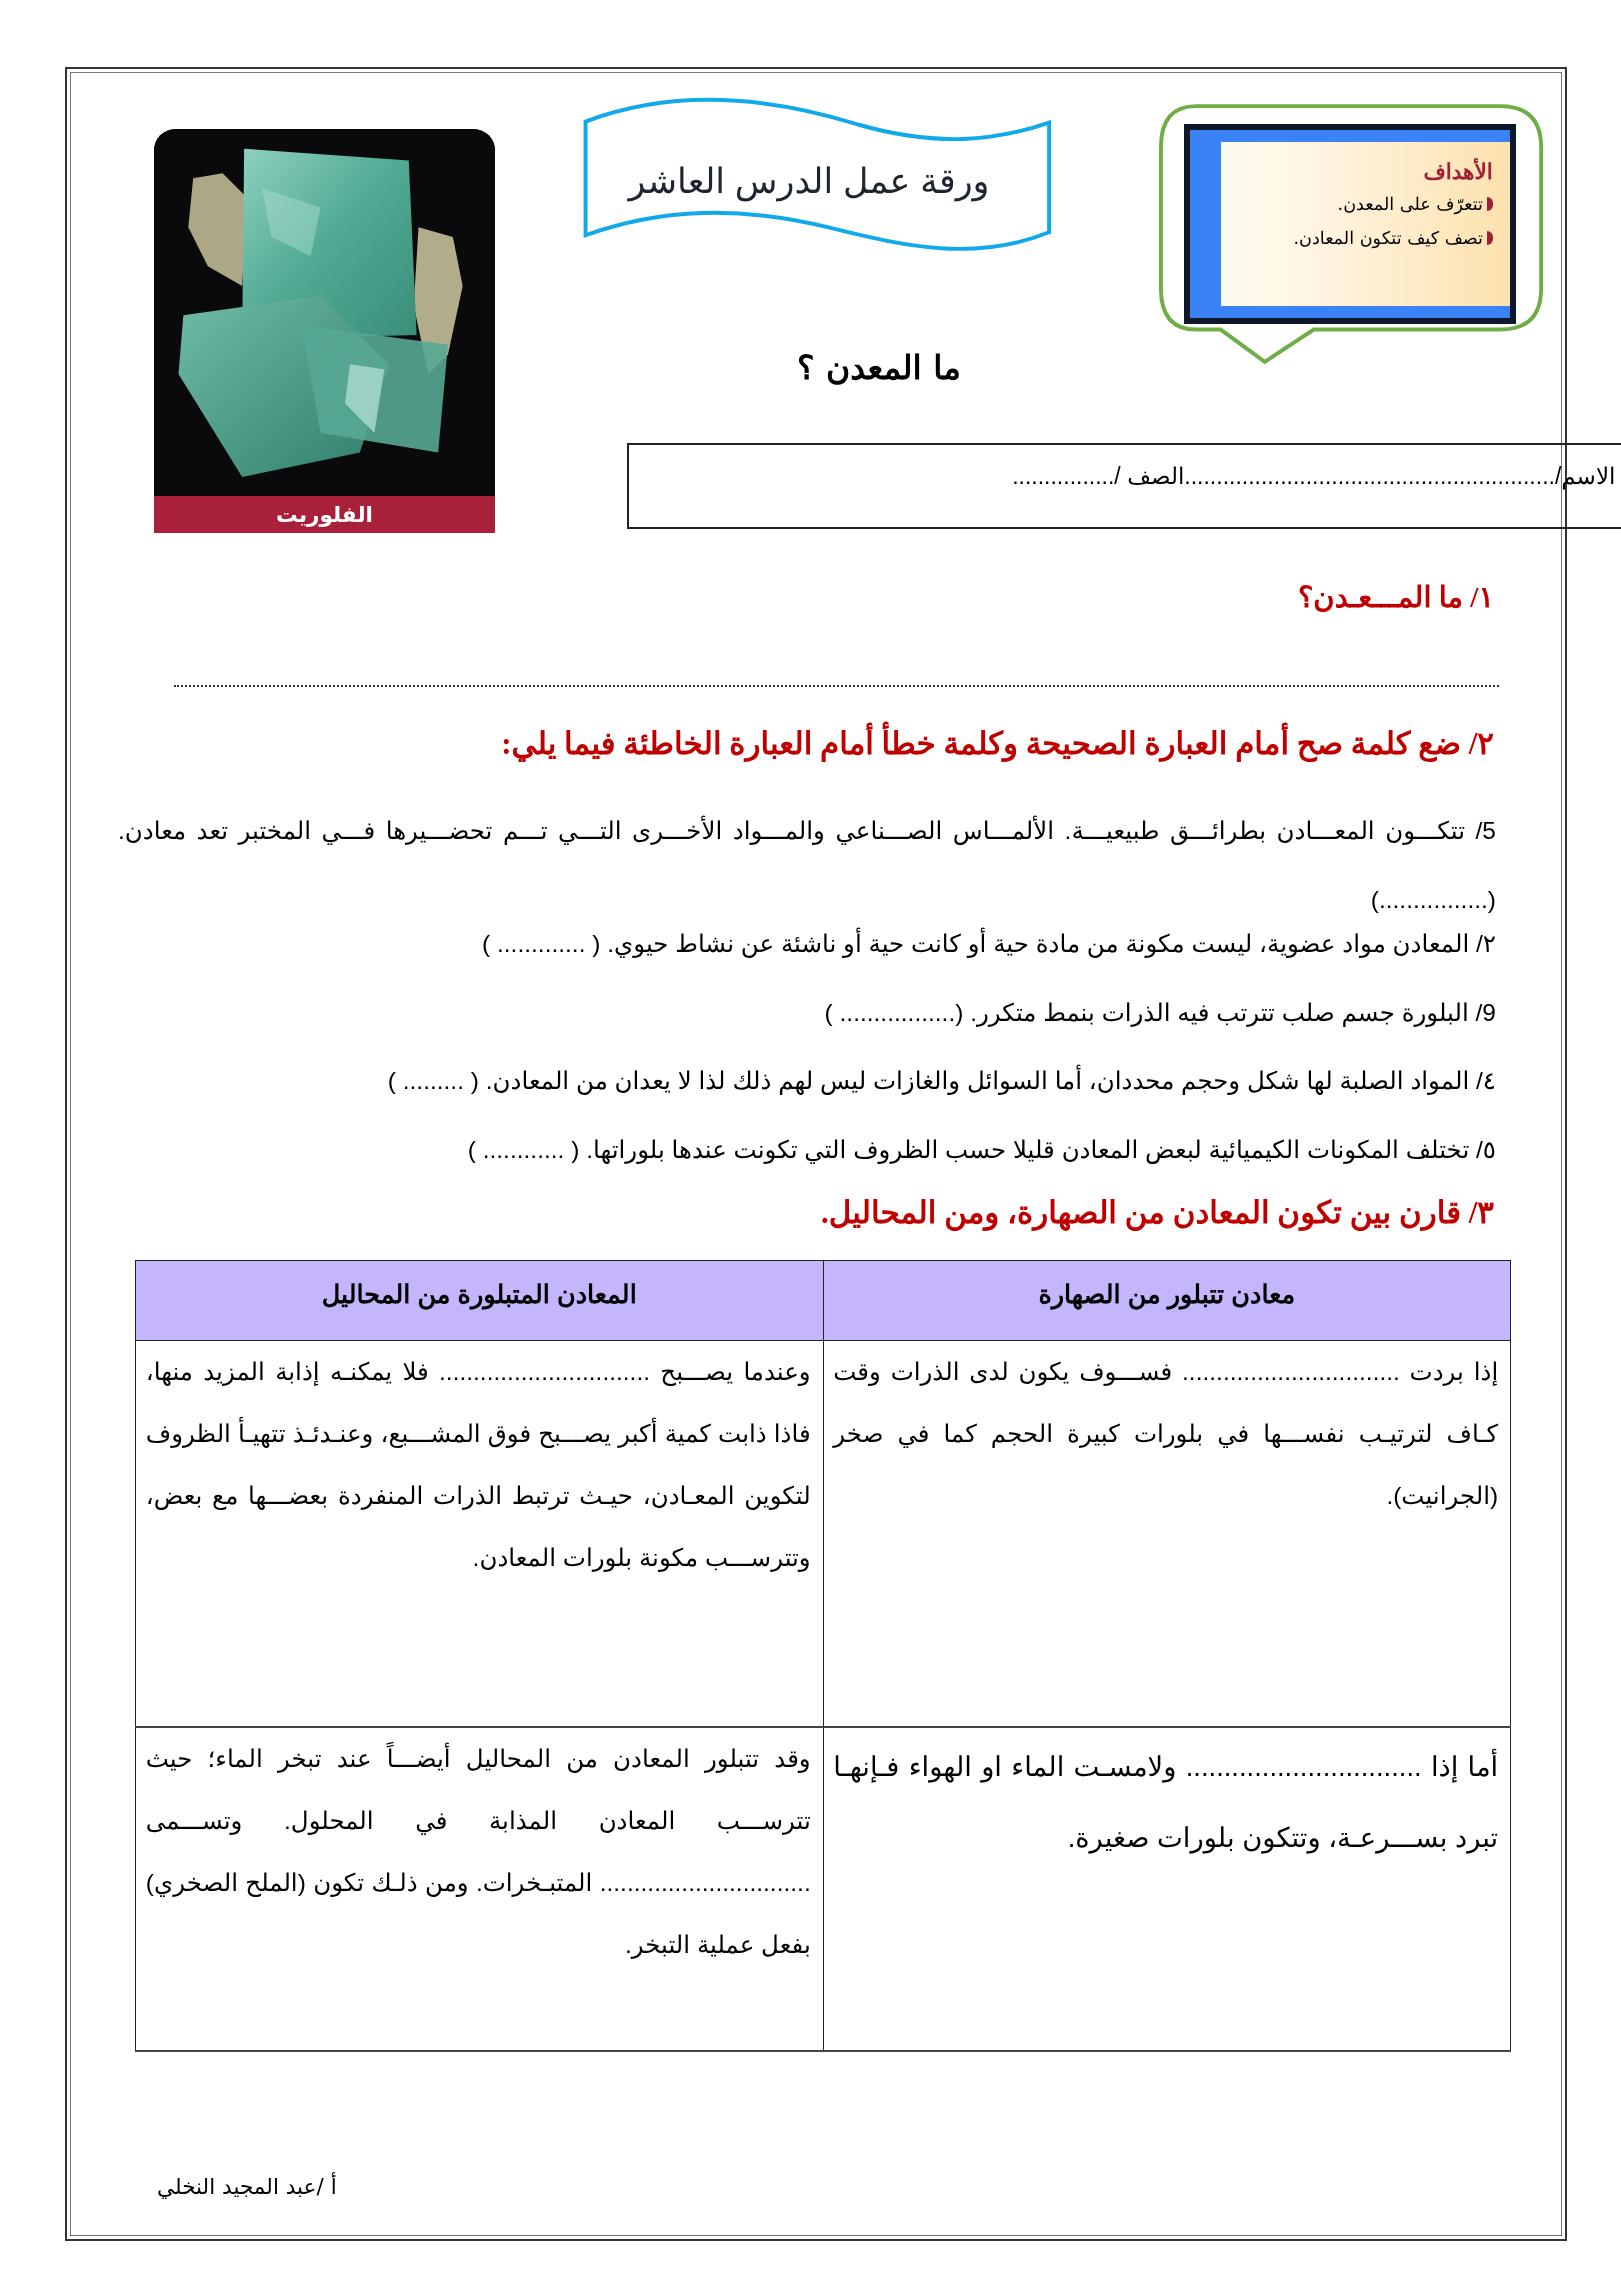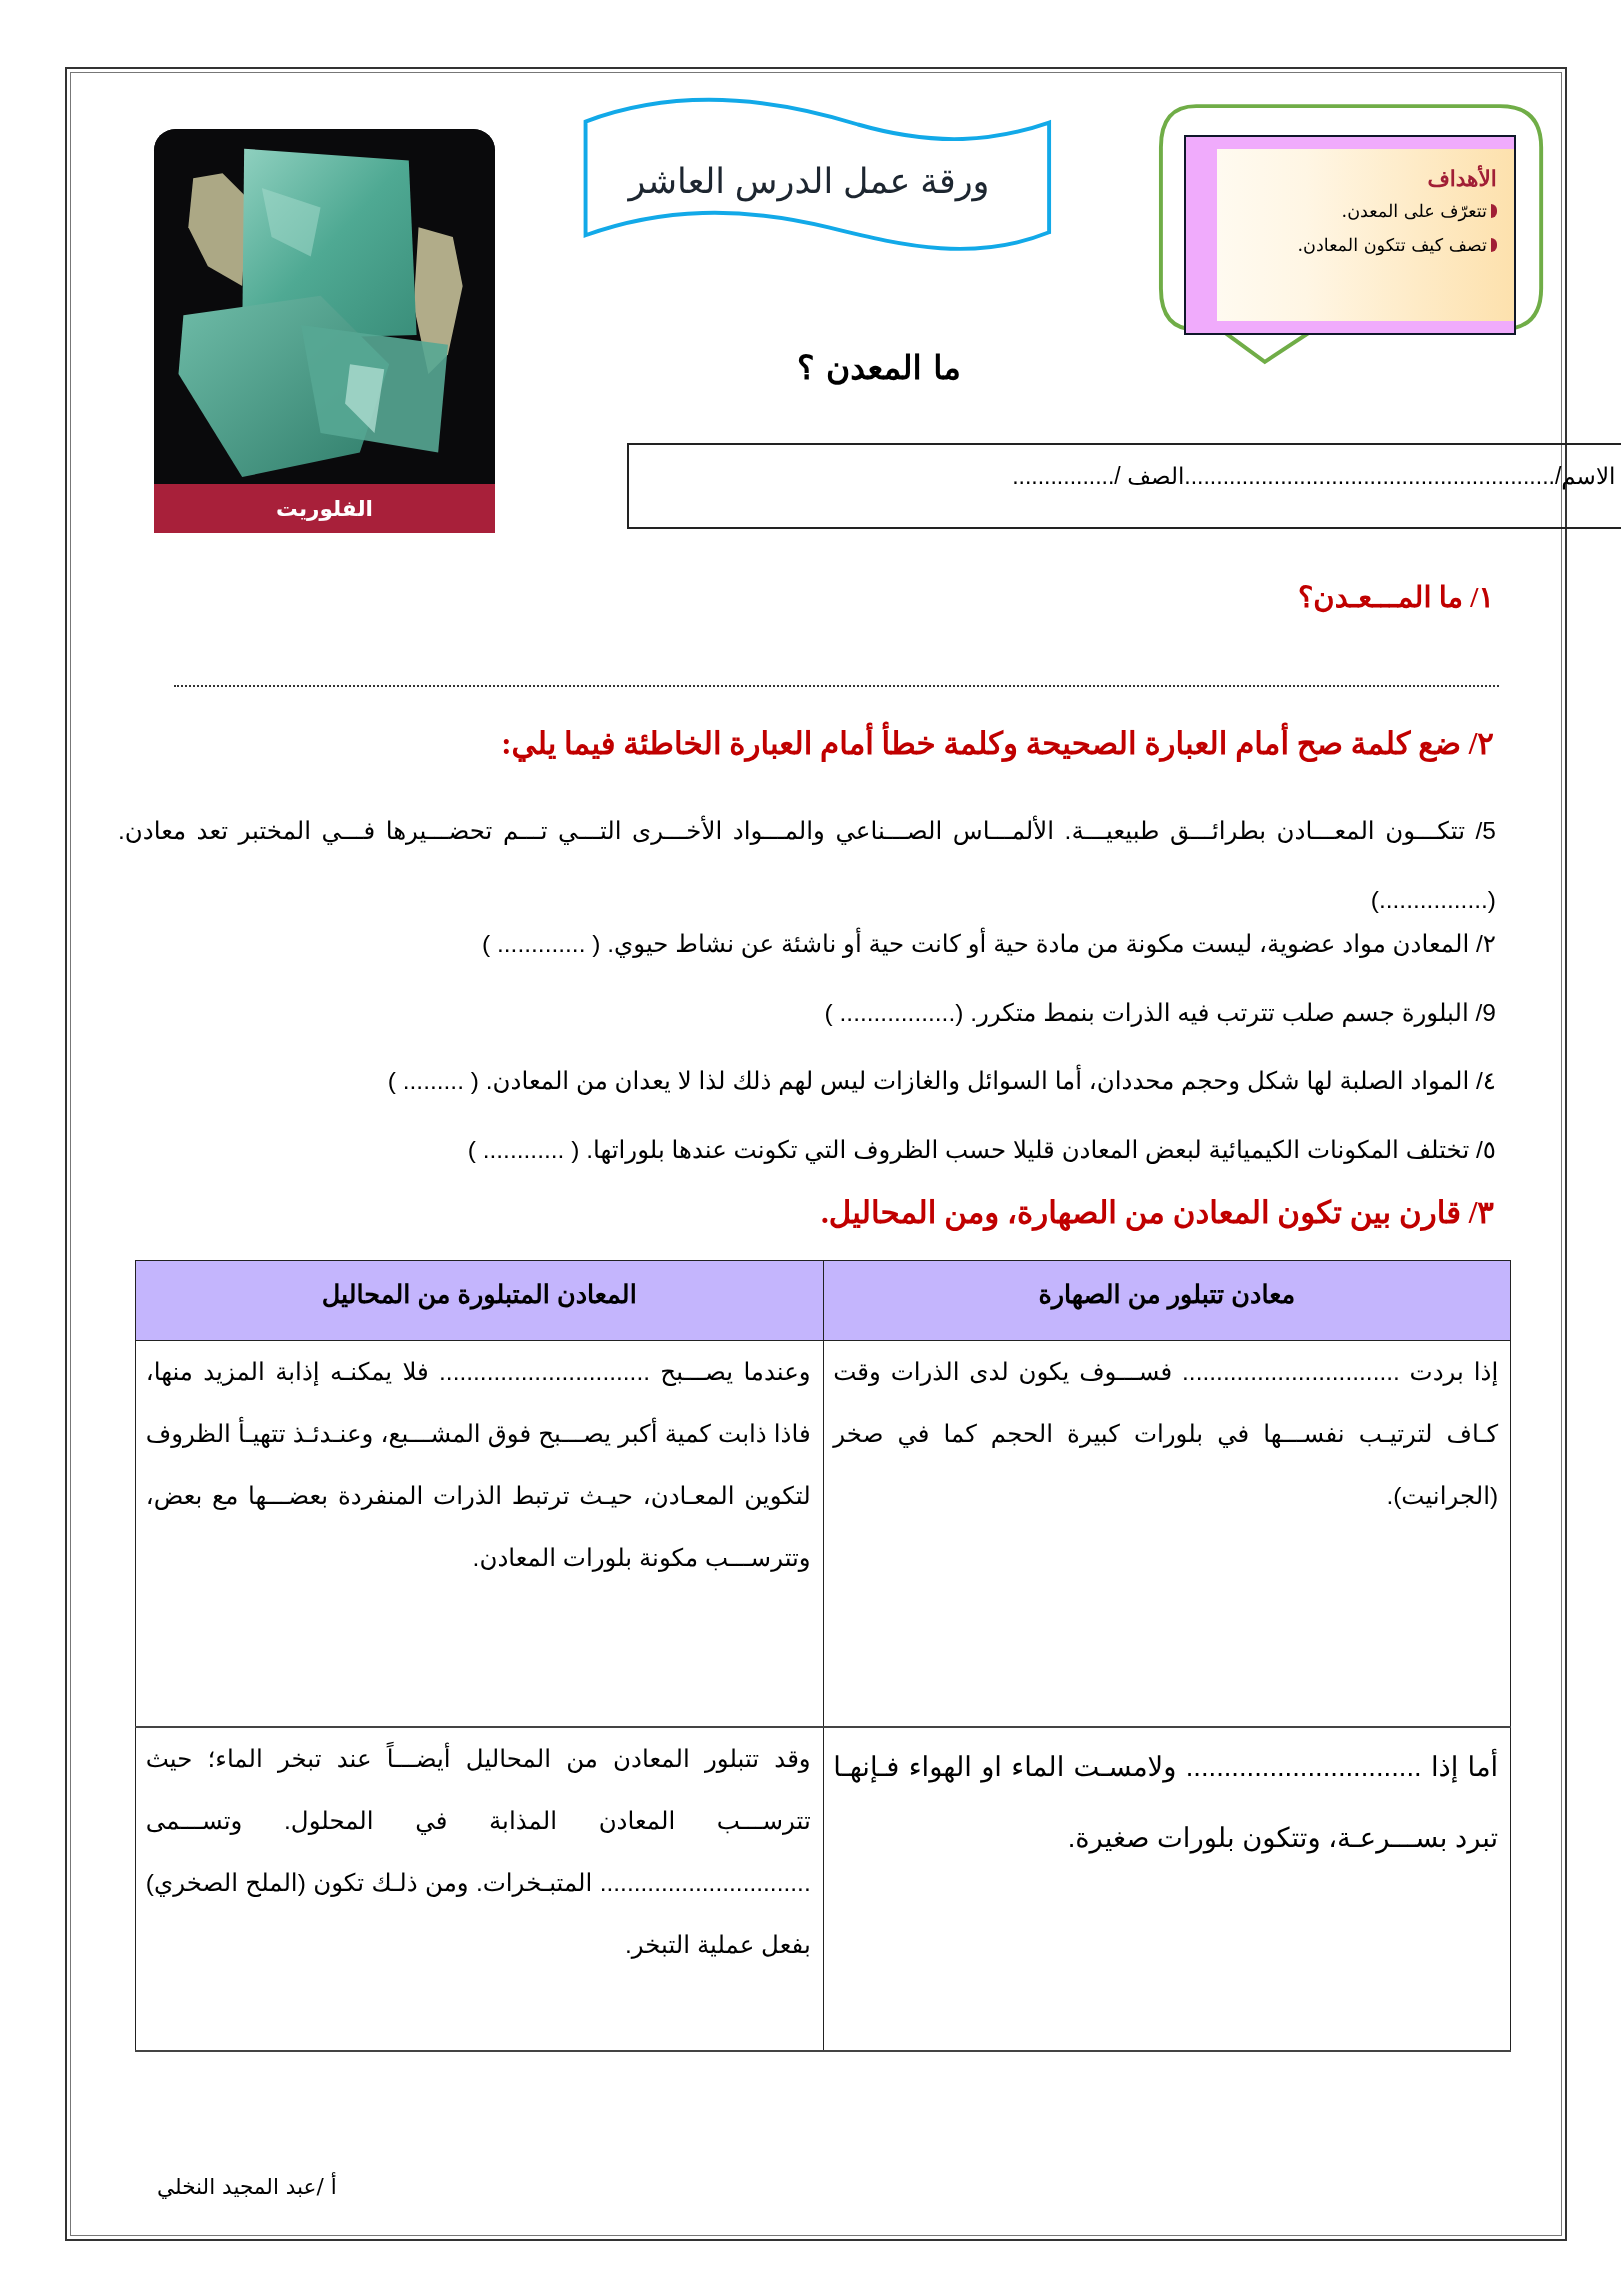--- a/index.html
+++ b/index.html
@@ -16,40 +16,40 @@
     border: 1px solid #777;
   }
 
   
   .mineral-card {
     position: absolute; left: 154px; top: 129px; width: 341px; height: 404px;
     border-radius: 21.6px 21.6px 0 0; overflow: hidden; background: #0a0a0c;
   }
   .mineral-card svg { position: absolute; left: 0; top: 0; }
   .mineral-caption {
-    position: absolute; left: 0; bottom: 0; width: 100%; height: 49px;
+    position: absolute; left: 0; bottom: 0; width: 100%; height: 37px;
     background: #a8203a; color: #fff; font-weight: bold; font-size: 21.6px;
     display: flex; align-items: center; justify-content: center;
     font-family: "DejaVu Sans", sans-serif;
   }
 
   
   .title-banner { position: absolute; left: 564px; top: 90px; width: 490px; height: 167px; }
   .title-banner svg { position: absolute; left: 0; top: 0; }
   .title-text {
     position: absolute; left: 29px; right: 29px; top: 71px; text-align: center;
     font-size: 35px; color: #1d2630; font-family: Liberation Sans, sans-serif;
   }
 
   
   .objectives-bubble { position: absolute; left: 1157px; top: 102px; width: 392px; height: 265px; }
   .objectives-bubble svg { position: absolute; left: 0; top: 0; }
   .objectives-box {
-    position: absolute; left: 27.4px; top: 33px; width: 332px; height: 200px;
-    border: 2px solid #0f172a; background: #f0abfc;
+    position: absolute; left: 27.4px; top: 22px; width: 332px; height: 200px;
+    border: 6px solid #0f172a; background: #3b82f6;
   }
   .objectives-inner {
     position: absolute; left: 31px; top: 11.8px; right: 0; bottom: 11.8px;
     background: linear-gradient(to left, #fde1ad, #fff6e4 70%, #fffaf0);
     padding: 17.6px 17.6px 0 9.8px; text-align: right;
   }
   .objectives-title { color: #a11f36; font-weight: bold; font-size: 21.6px; font-family: "DejaVu Serif", serif; margin-bottom: 9.8px; }
   .objective-item { font-size: 17.6px; font-family: "DejaVu Serif", serif; margin-bottom: 13.7px; display: flex; align-items: center; gap: 3.9px; }
   .objective-bullet { display: inline-block; width: 5.9px; height: 13.7px; background: #a11f36; border-radius: 0 7.8px 7.8px 0; }
 

